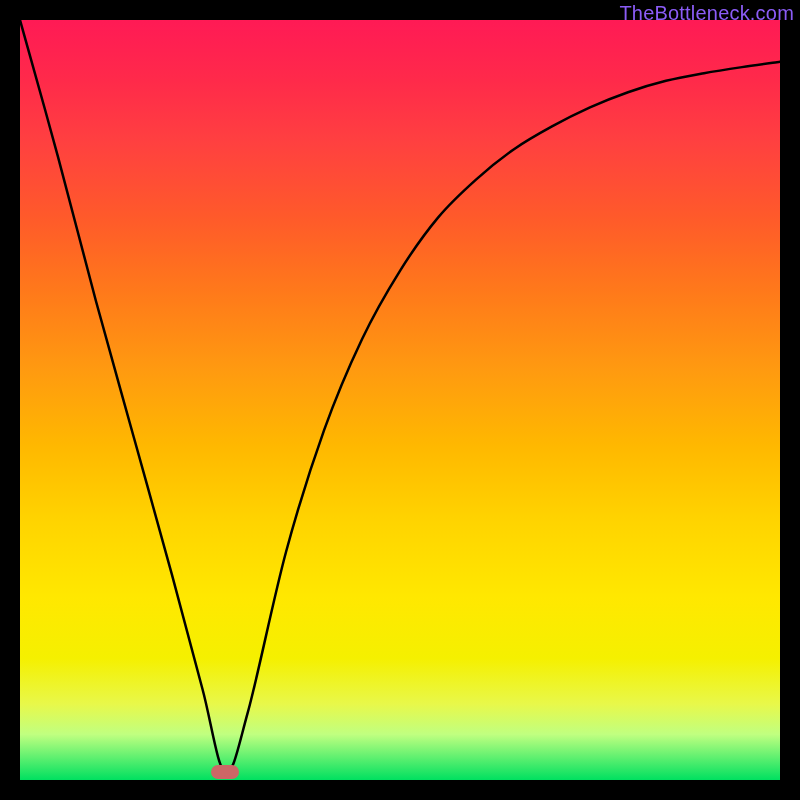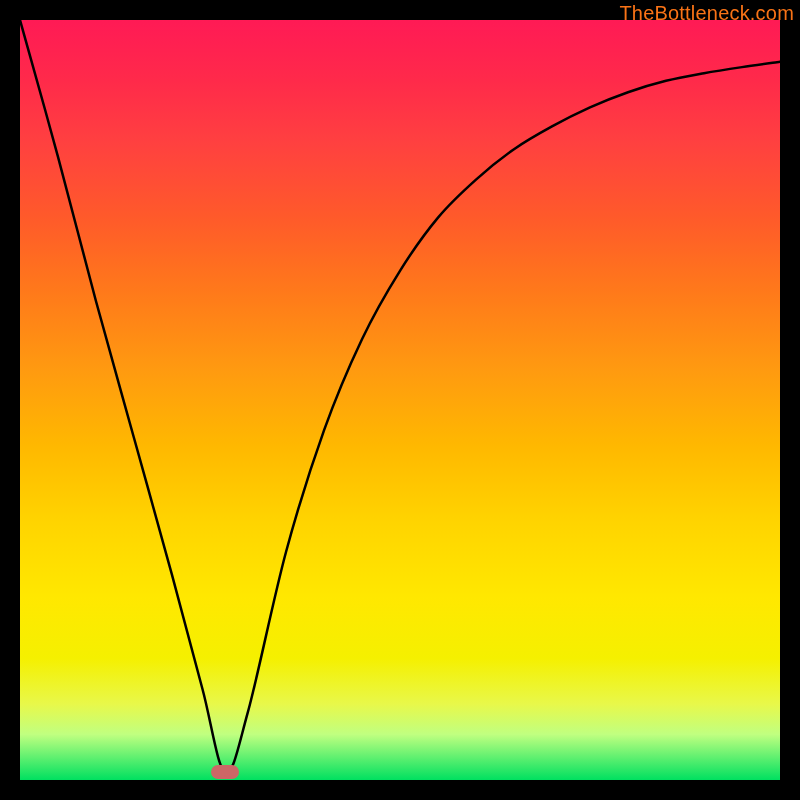--- a/index.html
+++ b/index.html
@@ -32,21 +32,21 @@
       #60f070 97%,
       #00e060 100%
     );
   }
   .watermark {
     position: absolute;
     top: 2px;
     right: 6px;
     font-family: Arial, Helvetica, sans-serif;
     font-size: 20px;
-    color: #f97316;
+    color: #8b5cf6;
     font-weight: 500;
     letter-spacing: 0.2px;
   }
   .curve-layer {
     position: absolute;
     left: 0; top: 0;
     width: 760px; height: 760px;
     pointer-events: none;
   }
   .min-marker {

